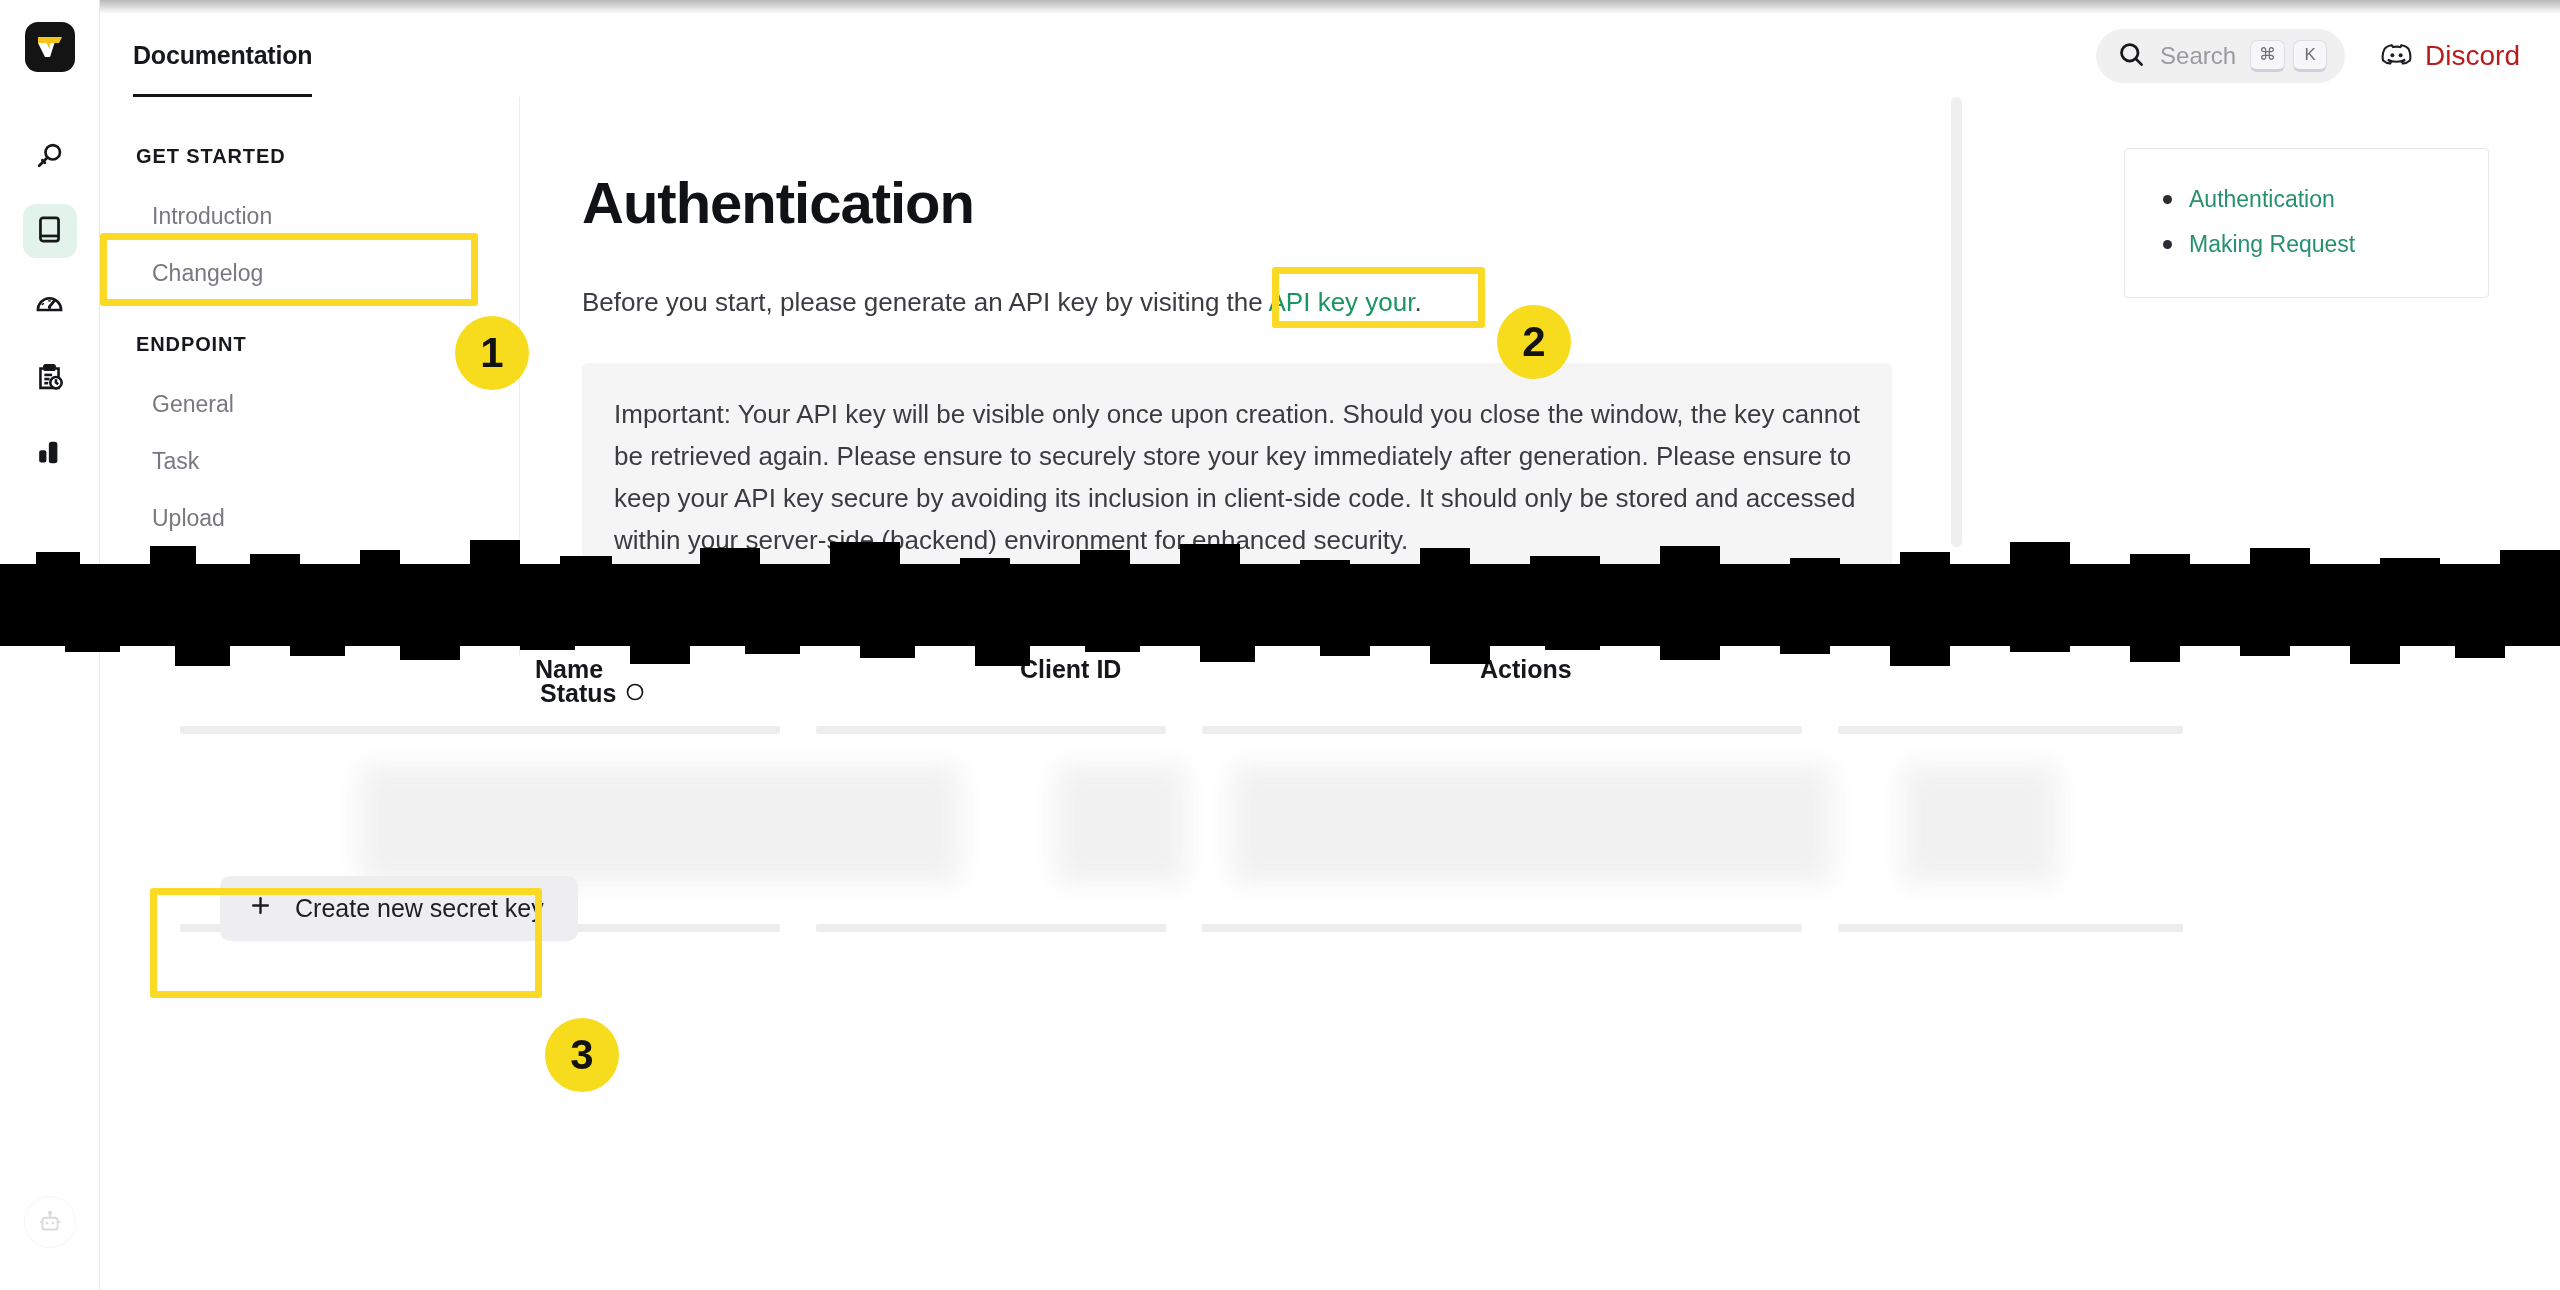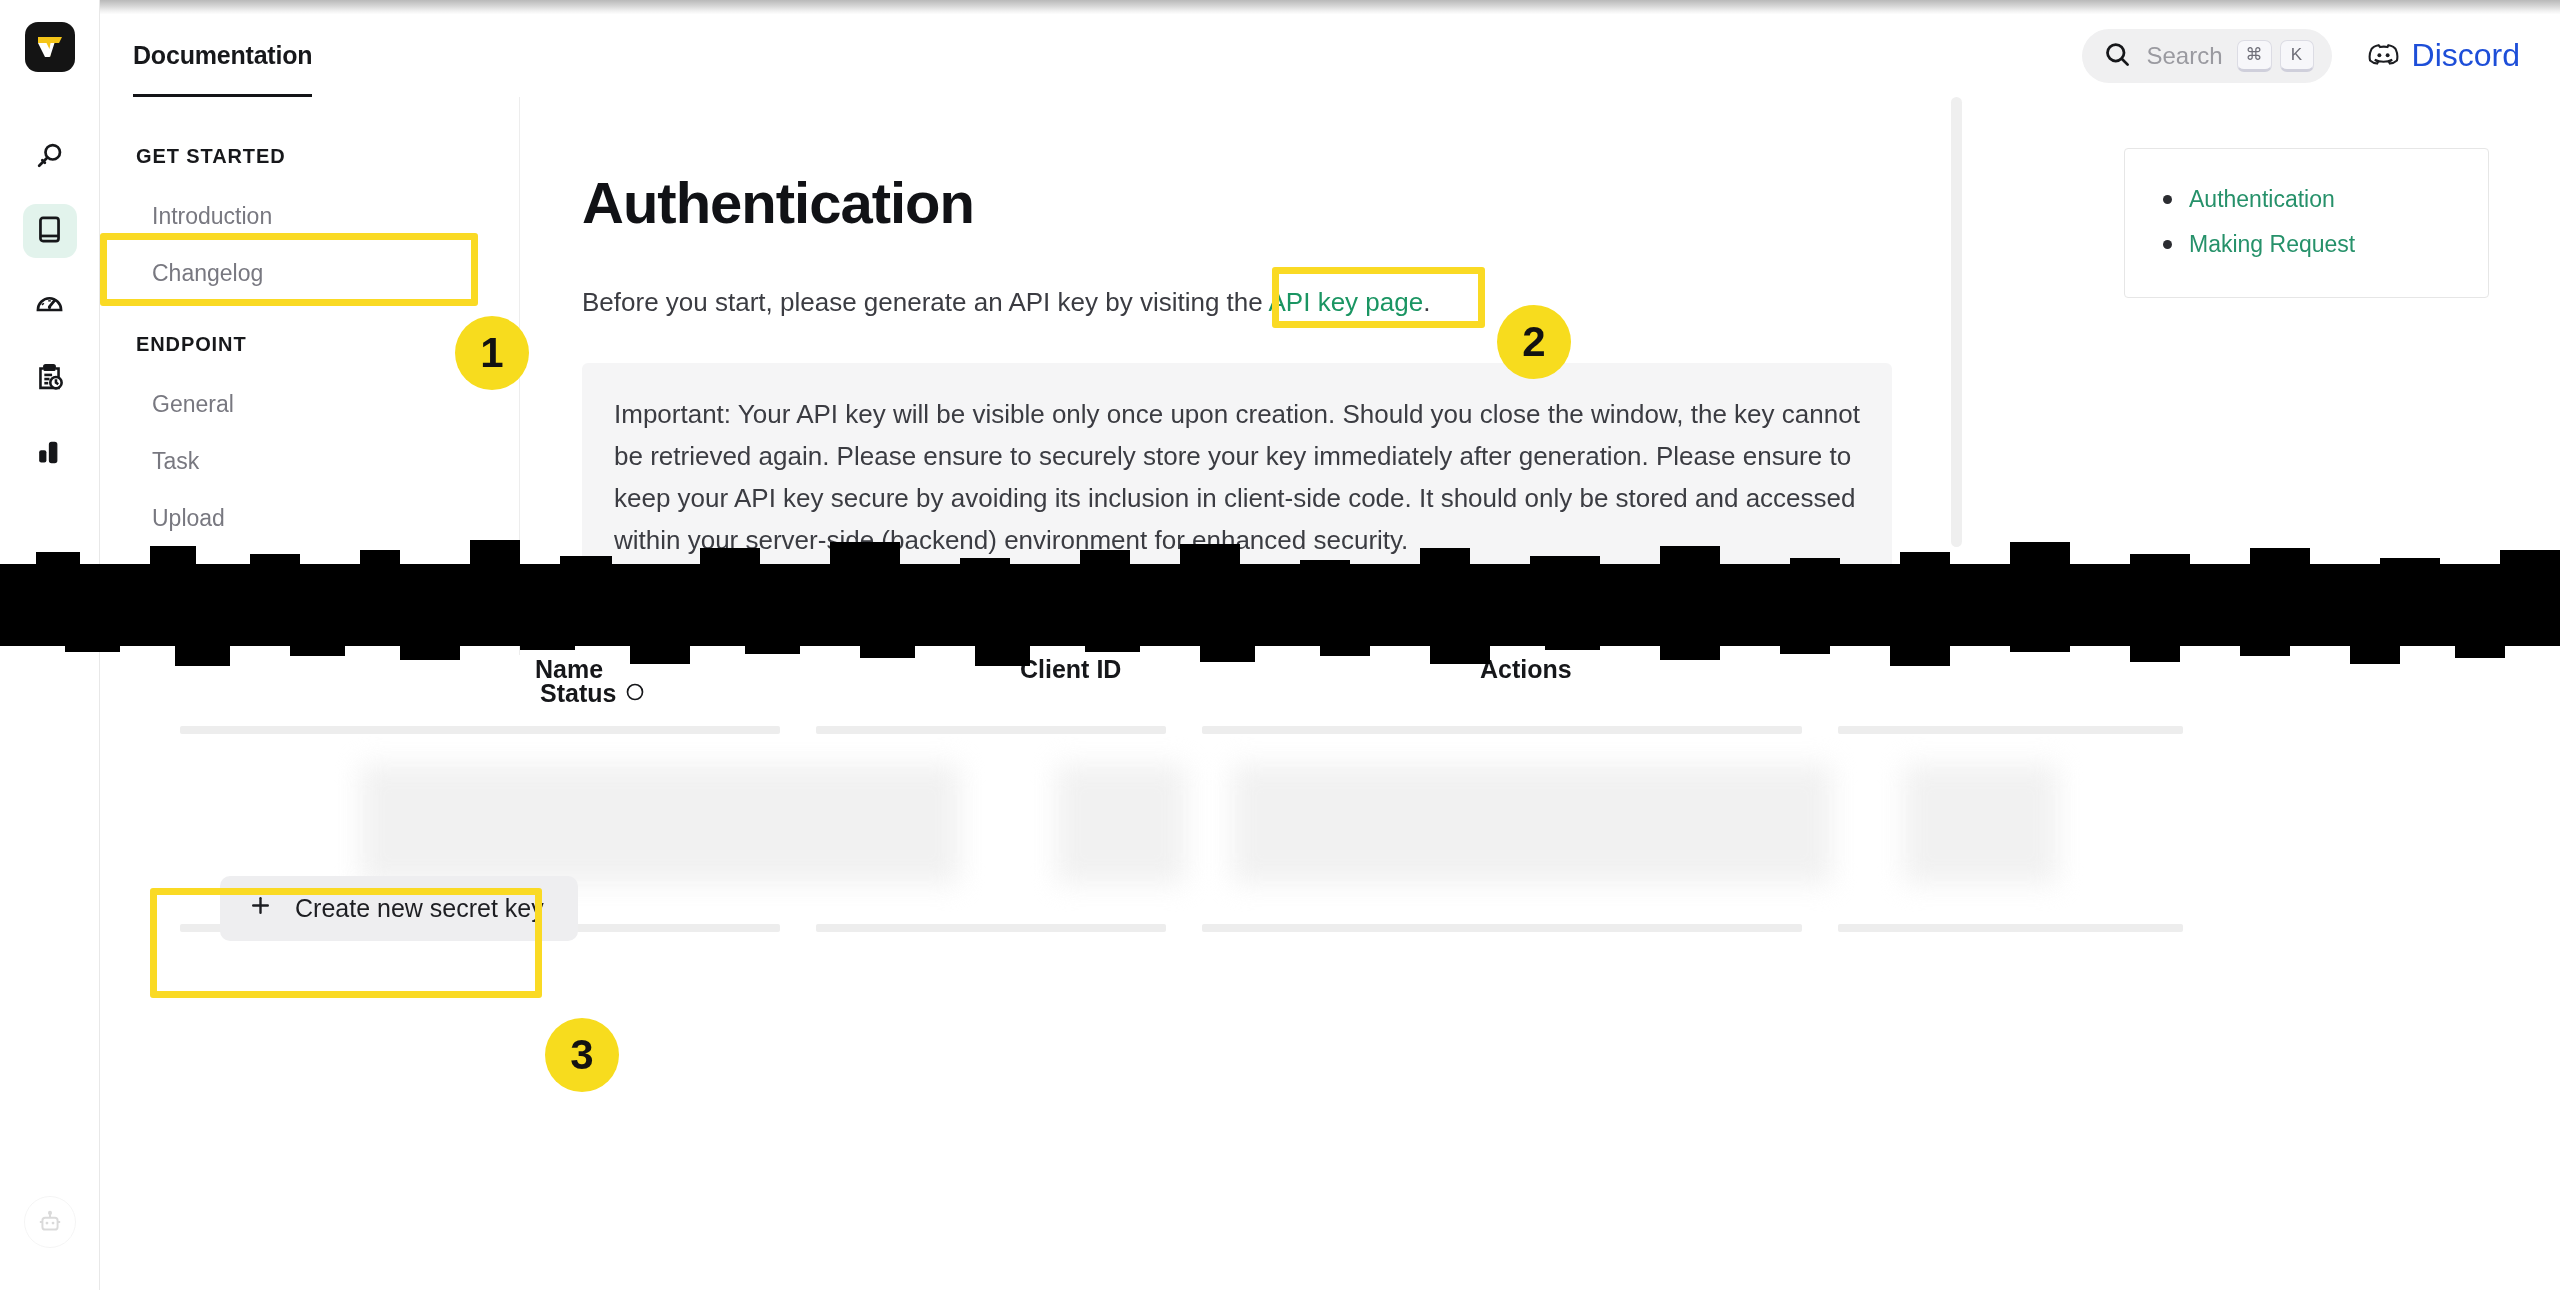--- a/index.html
+++ b/index.html
@@ -63,21 +63,21 @@
   }
   .search-label { font-size:24px; color:#9a9aa0; }
   .keycaps { display:flex; gap:8px; }
   .keycap {
     min-width:34px; height:32px; padding:0 8px; border-radius:7px;
     background:#f7f7fa; border:1px solid #dcdce4; border-bottom:3px solid #cfcfdb;
     display:flex; align-items:center; justify-content:center;
     font-size:17px; color:#6e6e78;
   }
   .discord { display:flex; align-items:center; gap:13px; cursor:pointer; }
-  .discord-label { font-size:32px; color:#1d4ed8; }
+  .discord-label { font-size:28px; color:#b91c1c; }
 
   
   .docnav {
     position:absolute; left:100px; top:97px; width:420px; height:1193px;
     background:#fff; border-right:1px solid #ededed; padding:48px 0 0 0;
   }
   .nav-section {
     font-size:20px; font-weight:700; letter-spacing:.9px; color:#17181b;
     padding:0 0 0 36px; margin-bottom:22px; text-transform:uppercase;
   }
@@ -294,21 +294,21 @@
     <div class="nav-section second">ENDPOINT</div>
     <div class="nav-item">General</div>
     <div class="nav-item">Task</div>
     <div class="nav-item">Upload</div>
   </div>
 
   <div class="content">
     <h1 class="page-title">Authentication</h1>
 
     <p class="intro">
-      <span>Before you start, please generate an API key by visiting the </span><a href="#">API key page</a><span>.</span>
+      <span>Before you start, please generate an API key by visiting the </span><a href="#">API key your</a><span>.</span>
     </p>
 
     <div class="callout">
       <p>Important: Your API key will be visible only once upon creation. Should you close the window, the key cannot be retrieved again. Please ensure to securely store your key immediately after generation. Please ensure to keep your API key secure by avoiding its inclusion in client-side code. It should only be stored and accessed within your server-side (backend) environment for enhanced security.</p>
     </div>
   </div>
 
   <div class="vscroll"></div>
 
   <div class="toc">

